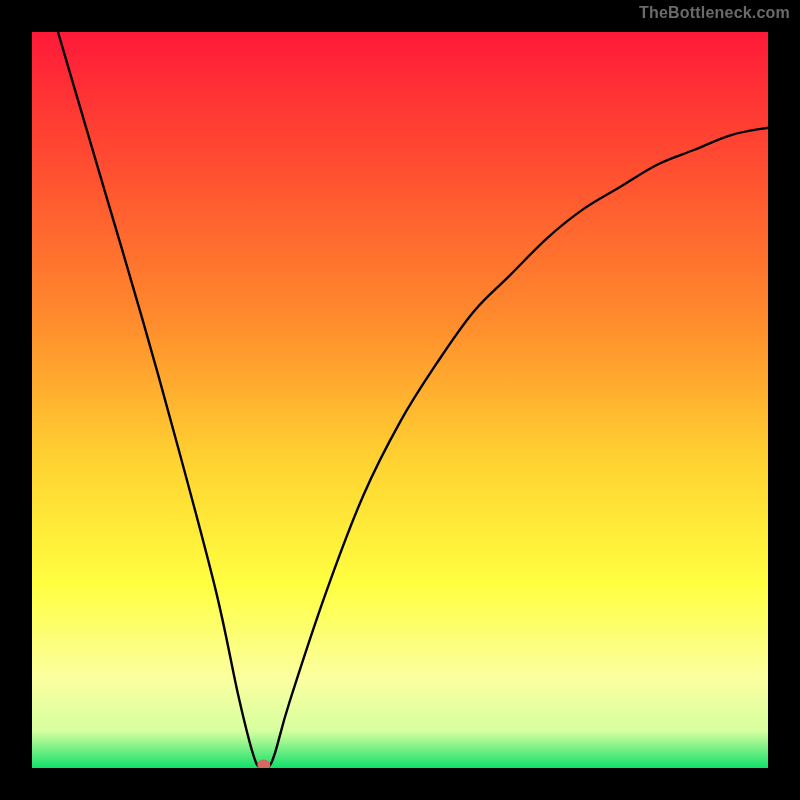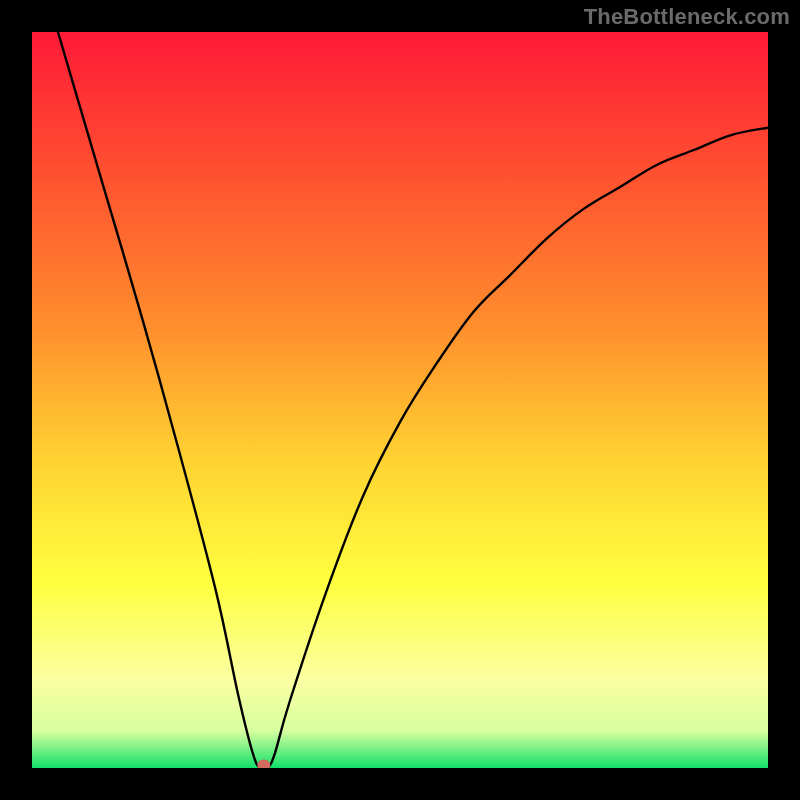--- a/index.html
+++ b/index.html
@@ -23,21 +23,21 @@
     position: absolute;
     left: 32px;
     top: 32px;
     width: 736px;
     height: 736px;
   }
   .watermark {
     position: absolute;
     top: 4px;
     right: 10px;
-    font-size: 22px;
+    font-size: 16px;
     font-weight: 600;
     color: #6a6a6a;
     letter-spacing: 0.2px;
     user-select: none;
   }
   svg { display: block; }
 </style>
 </head>
 <body>
 

